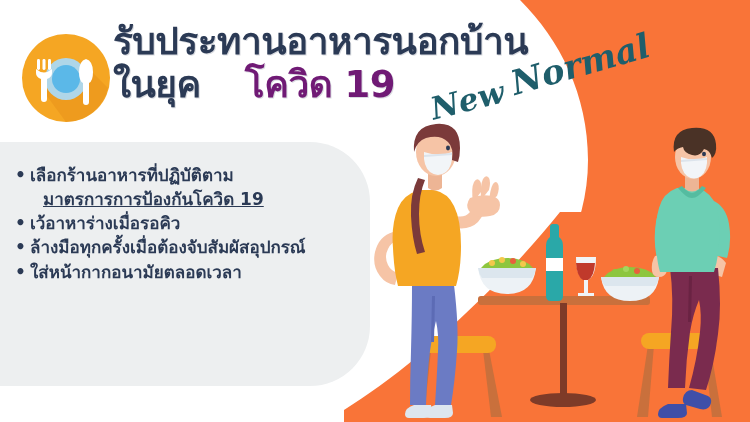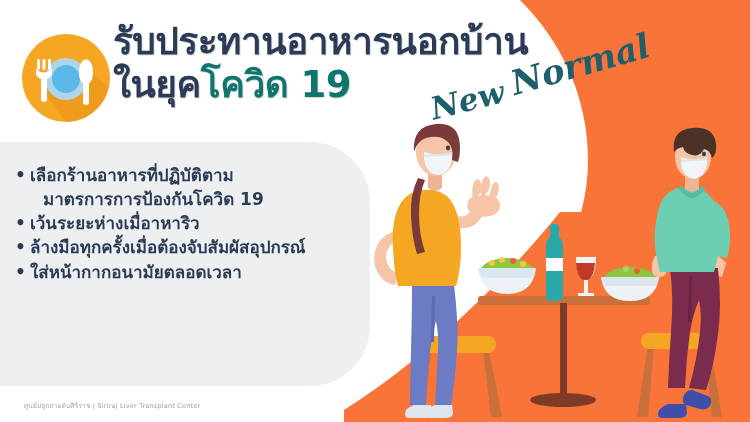--- a/index.html
+++ b/index.html
@@ -44,21 +44,21 @@
     white-space: nowrap;
   }
   .title-line {
     font-size: 37px;
     font-weight: bold;
     color: #2B3A55;
     letter-spacing: -0.5px;
     text-shadow: 1px 1px 0 rgba(43,58,85,0.18);
   }
   .title-line2 { margin-top: 6px; }
-  .covid-hl { color: #0f766e; }
+  .covid-hl { color: #701a75; margin-left: 44px; }
 
   
   .newnormal {
     position: absolute;
     z-index: 7;
     color: #1F5E6B;
     font-family: "DejaVu Serif", serif;
     font-style: italic;
     font-weight: bold;
   }
@@ -109,20 +109,21 @@
     font-size: 17px;
     line-height: 1.38;
     color: #2B3A55;
   }
   .bullet-text {
     flex: 1 1 auto;
     padding-left: 3px;
   }
   .sub-line {
     padding-left: 29px;
+    text-decoration: underline;
   }
 
   
   .footer {
     position: absolute;
     left: 24px;
     top: 401px;
     z-index: 9;
     font-size: 6.5px;
     color: #9AA0A6;
@@ -306,29 +307,28 @@
   <div class="bullets">
 
     <div class="bullet-row">
       <span class="bullet-dot">•</span>
       <span class="bullet-text">เลือกร้านอาหารที่ปฏิบัติตาม</span>
     </div>
     <div class="sub-line">มาตรการการป้องกันโควิด 19</div>
 
     <div class="bullet-row">
       <span class="bullet-dot">•</span>
-      <span class="bullet-text">เว้นระยะห่างเมื่อาหาริว</span>
+      <span class="bullet-text">เว้อาหาร่างเมื่อรอคิว</span>
     </div>
 
     <div class="bullet-row">
       <span class="bullet-dot">•</span>
       <span class="bullet-text">ล้างมือทุกครั้งเมื่อต้องจับสัมผัสอุปกรณ์</span>
     </div>
 
     <div class="bullet-row">
       <span class="bullet-dot">•</span>
       <span class="bullet-text">ใส่หน้ากากอนามัยตลอดเวลา</span>
     </div>
   </div>
 
-  <div class="footer">ศูนย์ปลูกถ่ายตับศิริราช | Siriraj Liver Transplant Center</div>
 
 </div>
 
 </body></html>

